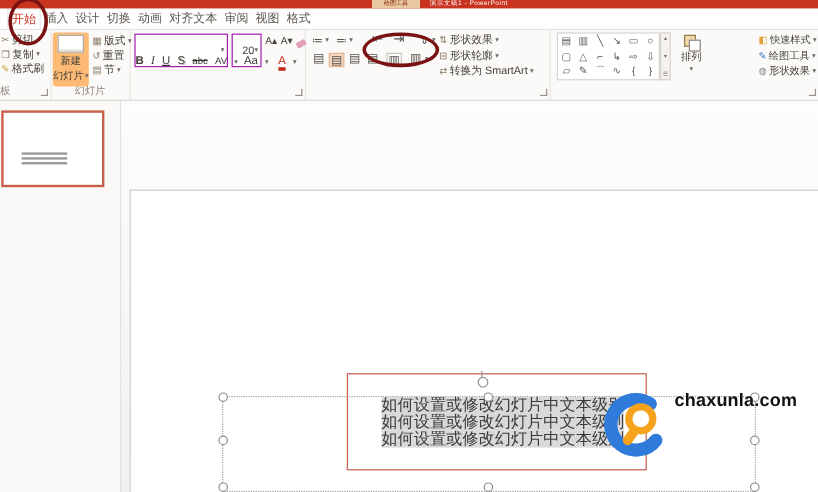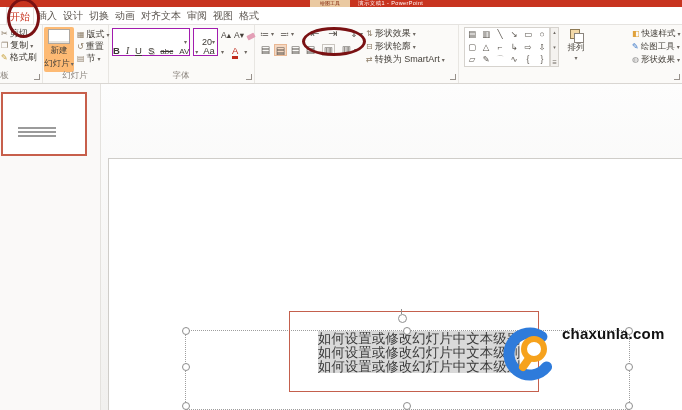--- a/index.html
+++ b/index.html
@@ -164,21 +164,20 @@
       <span class="fbtn" style="text-decoration:underline">U</span>
       <span class="fbtn" style="text-shadow:1px 1px 0 #B8B4AE">S</span>
       <span class="fbtn" style="text-decoration:line-through;font-size:8px">abc</span>
       <span class="fbtn" style="font-size:8px">AV</span>
       <span class="dd" style="margin-right:5px">▾</span>
       <span class="fbtn">Aa</span>
       <span class="dd" style="margin-right:8px">▾</span>
       <span class="fbtn" style="color:#C02B1C;border-bottom:3px solid #C02B1C;line-height:10px">A</span>
       <span class="dd">▾</span>
     </div>
-    <div class="glabel">字体</div>
     <div class="lnch"></div>
   </div>
 
   <div class="rgroup" style="left:254px;width:204px">
     <span class="pic" style="left:6px;top:3px">≔</span>
     <span class="dd" style="position:absolute;left:17px;top:6px">▾</span>
     <span class="pic" style="left:26px;top:3px">≕</span>
     <span class="dd" style="position:absolute;left:37px;top:6px">▾</span>
     <span class="pic big" style="left:56px;top:2px">⇤</span>
     <span class="pic big" style="left:74px;top:2px">⇥</span>

